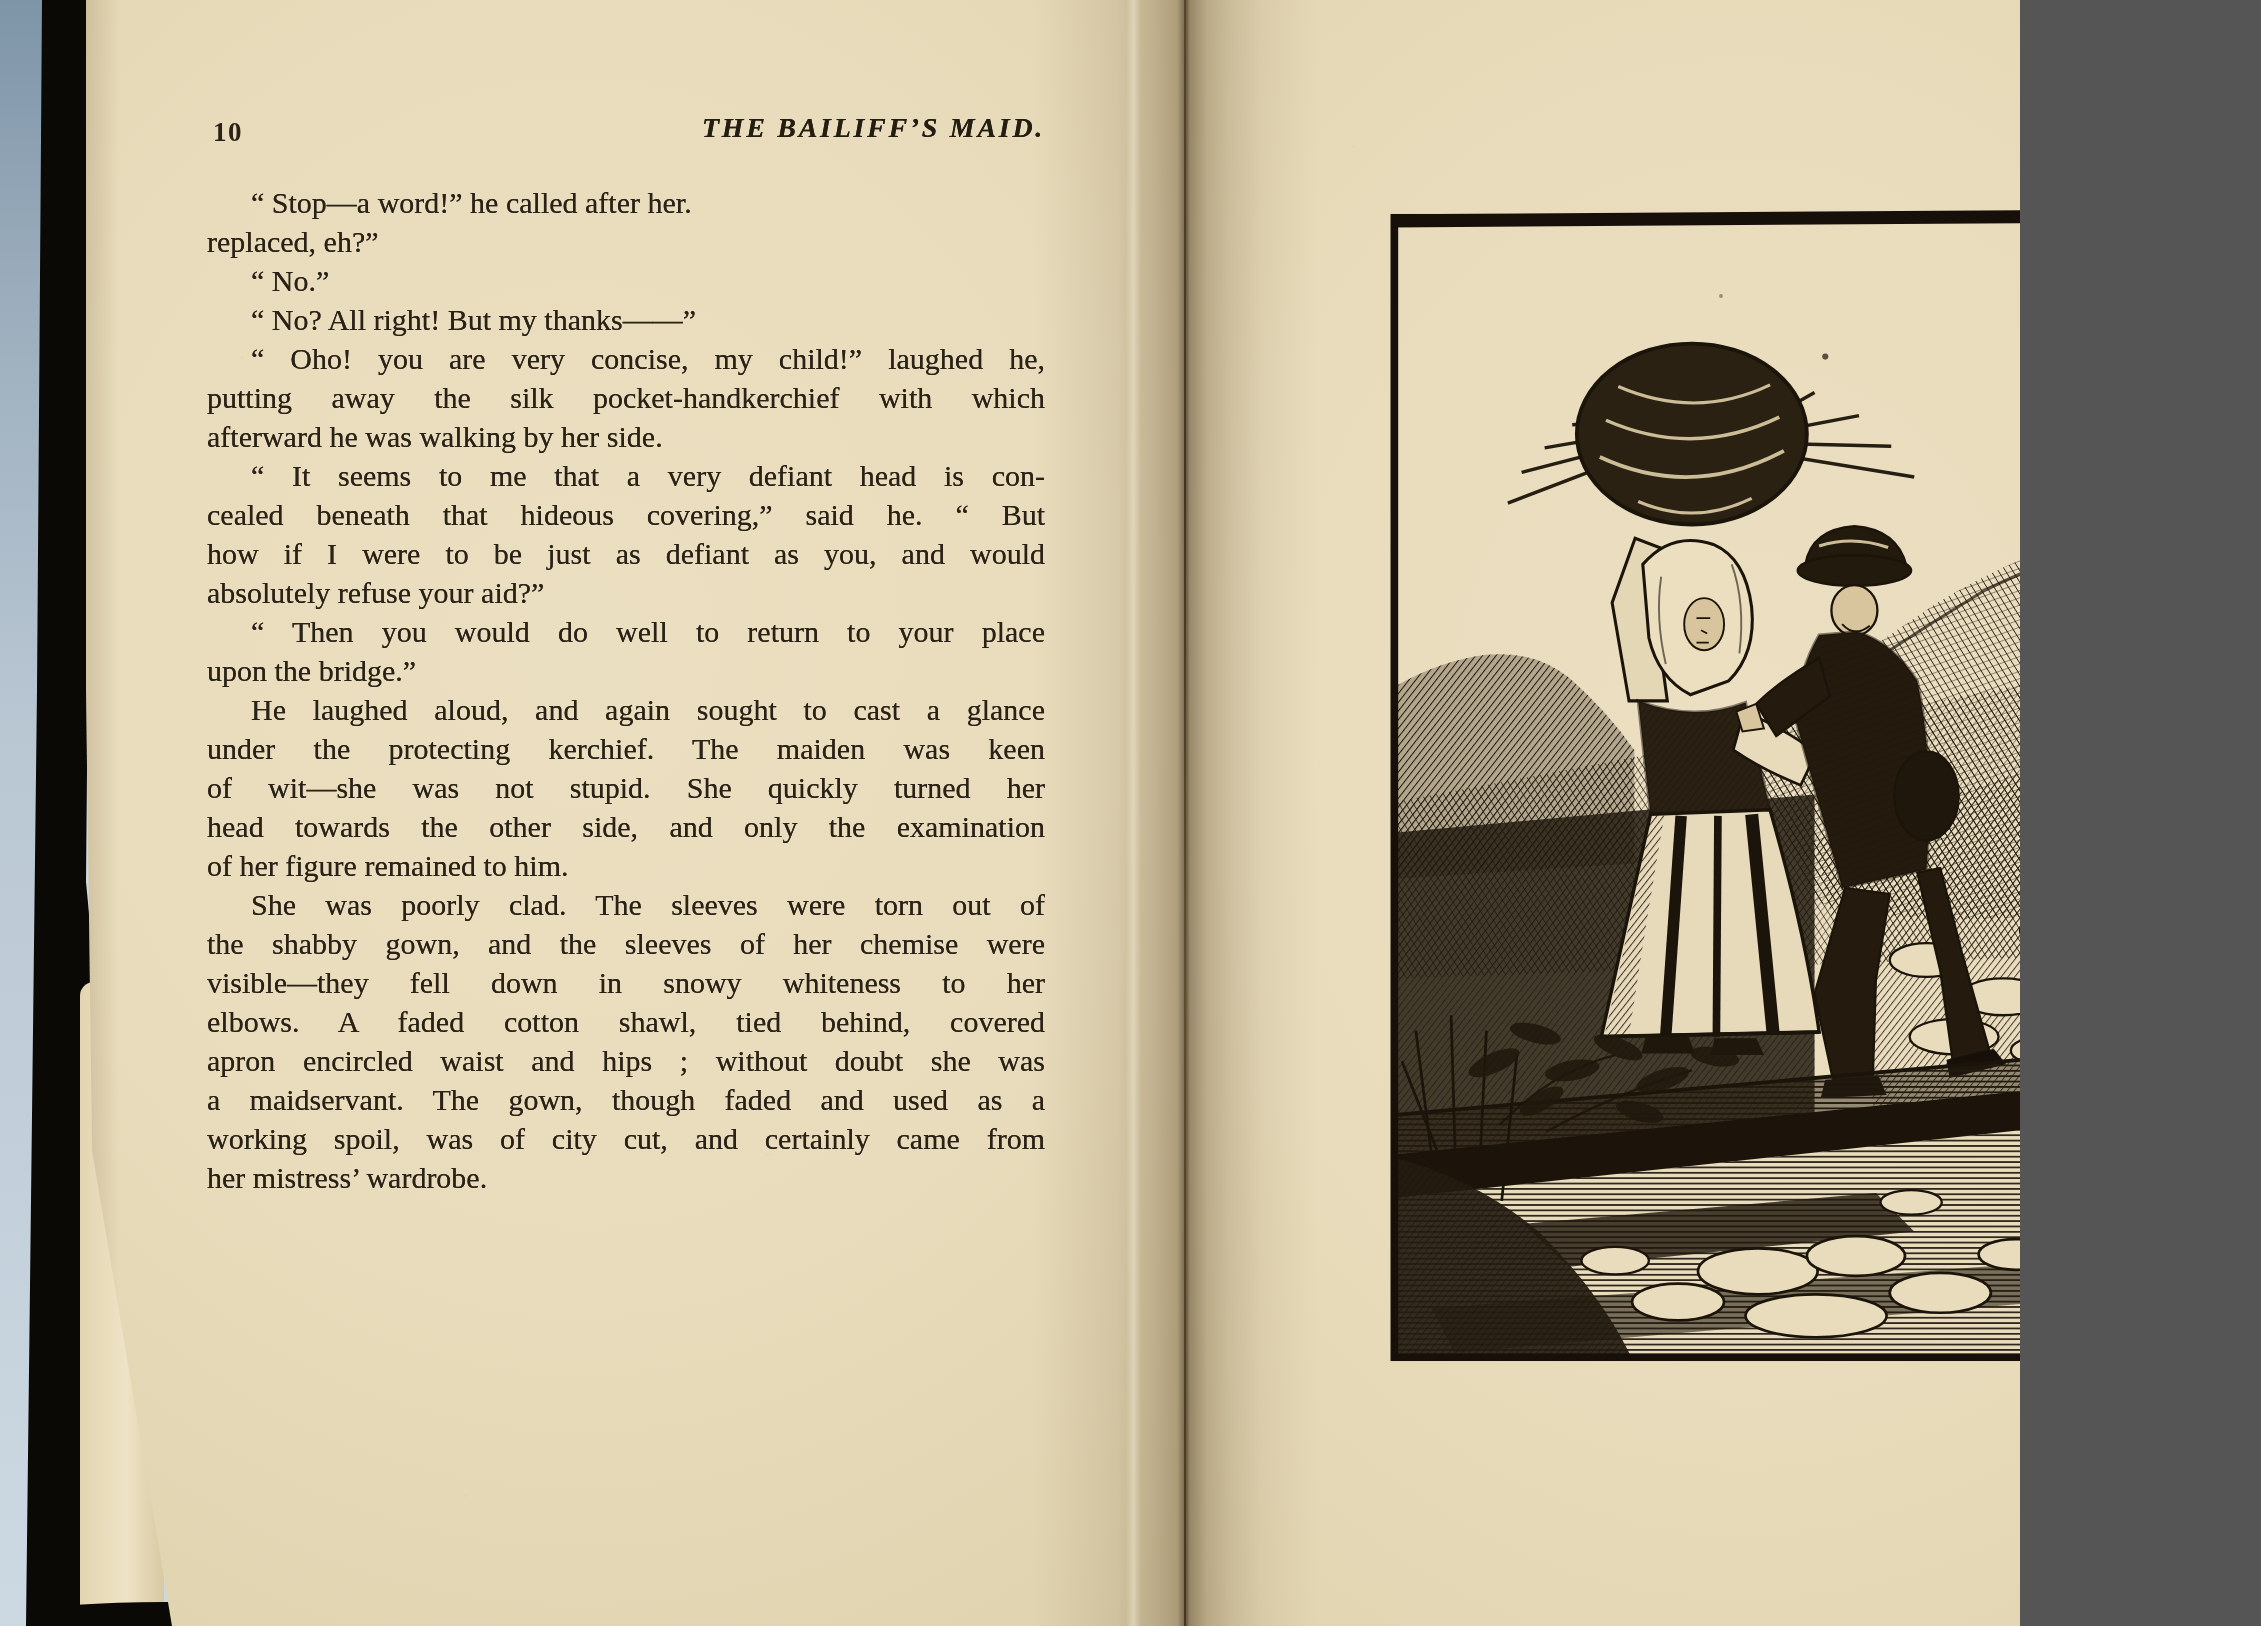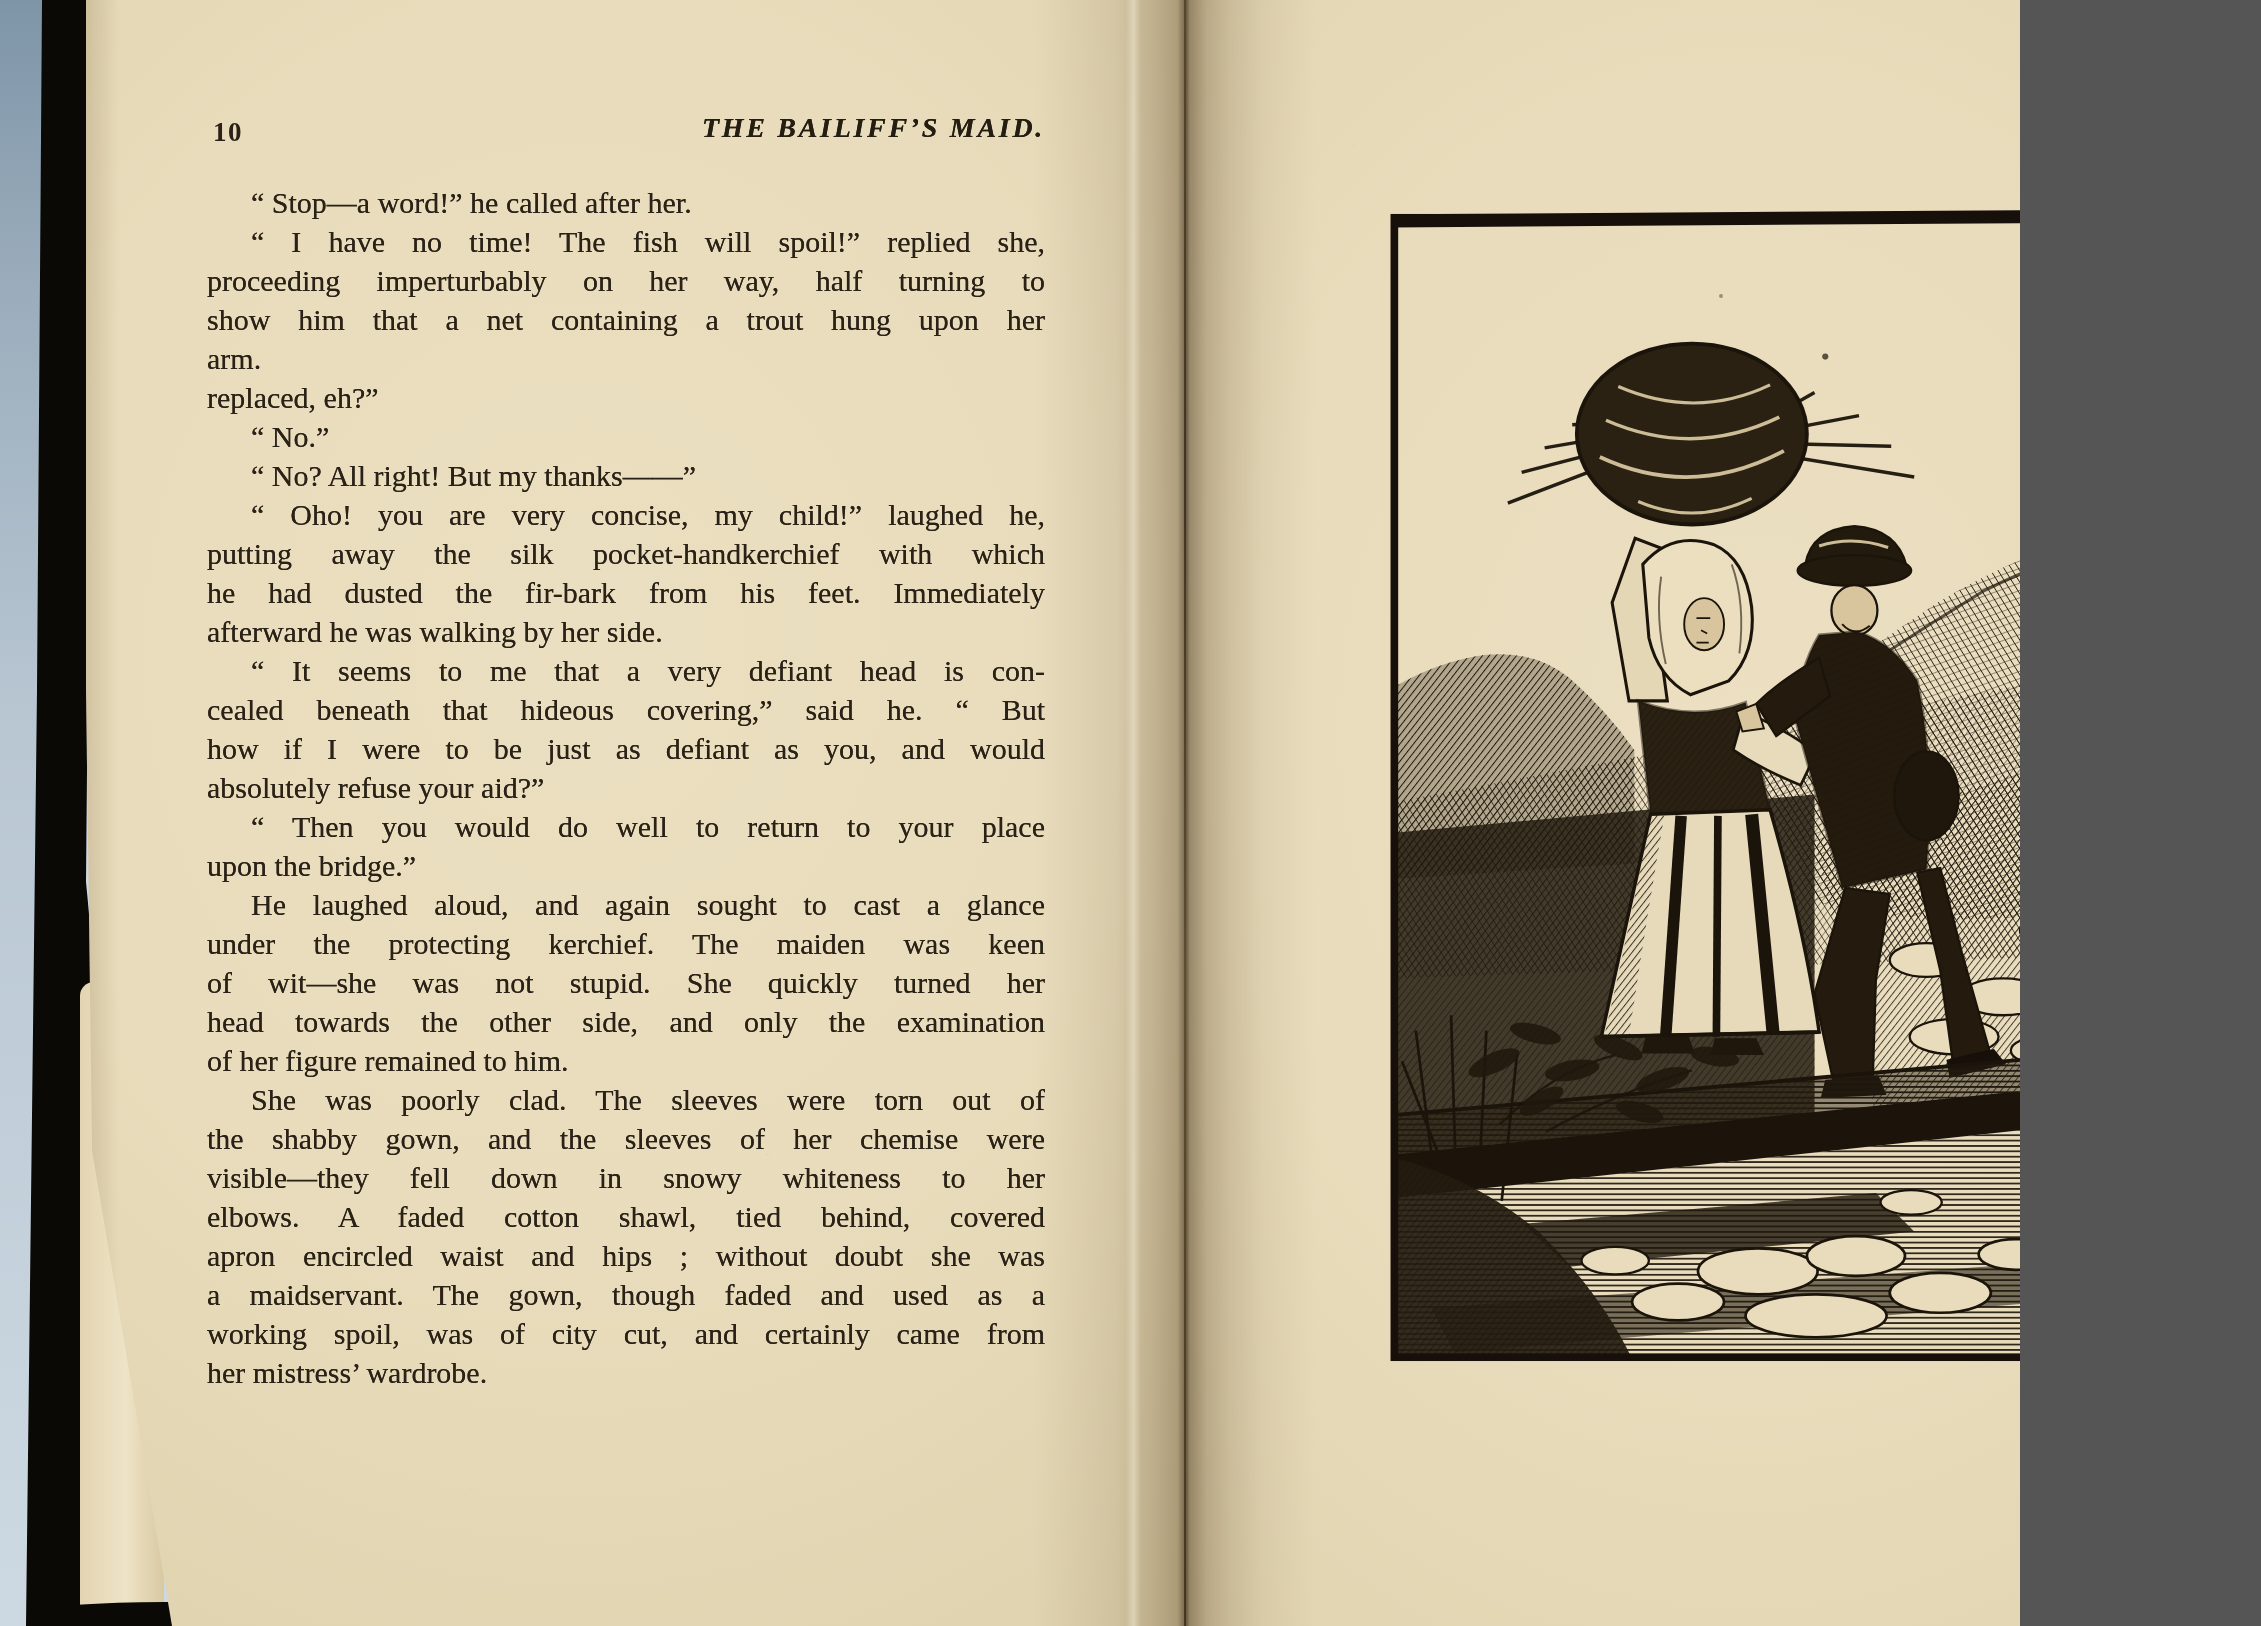--- a/index.html
+++ b/index.html
@@ -122,38 +122,31 @@
 
   <div class="header-row">
     <div class="folio-left">10</div>
     <div class="running-title">THE BAILIFF’S MAID.</div>
   </div>
   <div class="body-text" id="left-text">
       <div>
         <div class="tline first last">“ Stop—a word!” he called after her.</div>
       </div>
       <div>
-        <div class="tline first">“ I have no time!  The fish will spoil!” replied she,</div>
-        <div class="tline">proceeding imperturbably on her way, half turning to</div>
-        <div class="tline">show him that a net containing a trout hung upon her</div>
-        <div class="tline last">arm.</div>
-      </div>
-      <div>
         <div class="tline last">replaced, eh?”</div>
       </div>
       <div>
         <div class="tline first last">“ No.”</div>
       </div>
       <div>
         <div class="tline first last">“ No?   All right!   But my thanks——”</div>
       </div>
       <div>
         <div class="tline first">“ Oho! you are very concise, my child!” laughed he,</div>
         <div class="tline">putting away the silk pocket-handkerchief with which</div>
-        <div class="tline">he had dusted the fir-bark from his feet.  Immediately</div>
         <div class="tline last">afterward he was walking by her side.</div>
       </div>
       <div>
         <div class="tline first">“ It seems to me that a very defiant head is con-</div>
         <div class="tline">cealed beneath that hideous covering,” said he.  “ But</div>
         <div class="tline">how if I were to be just as defiant as you, and would</div>
         <div class="tline last">absolutely refuse your aid?”</div>
       </div>
       <div>
         <div class="tline first">“ Then you would do well to return to your place</div>

